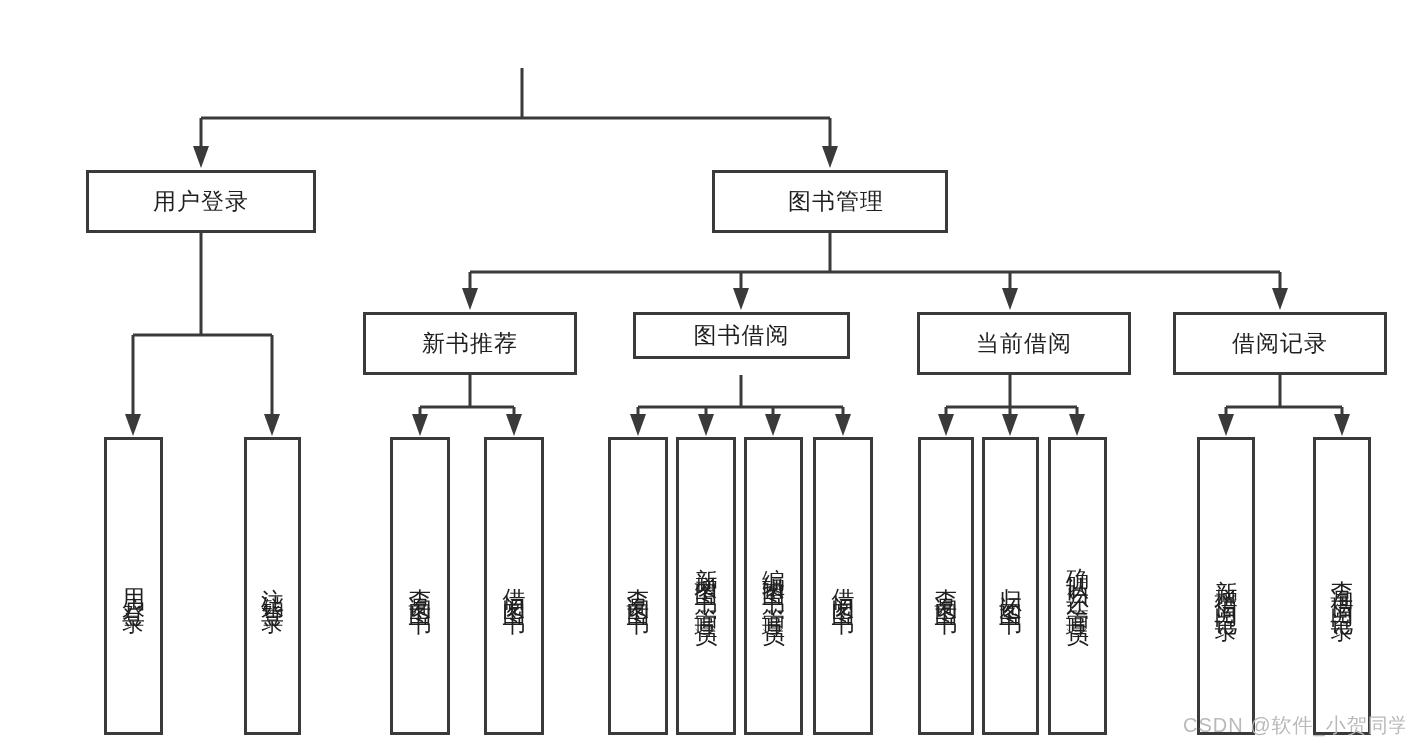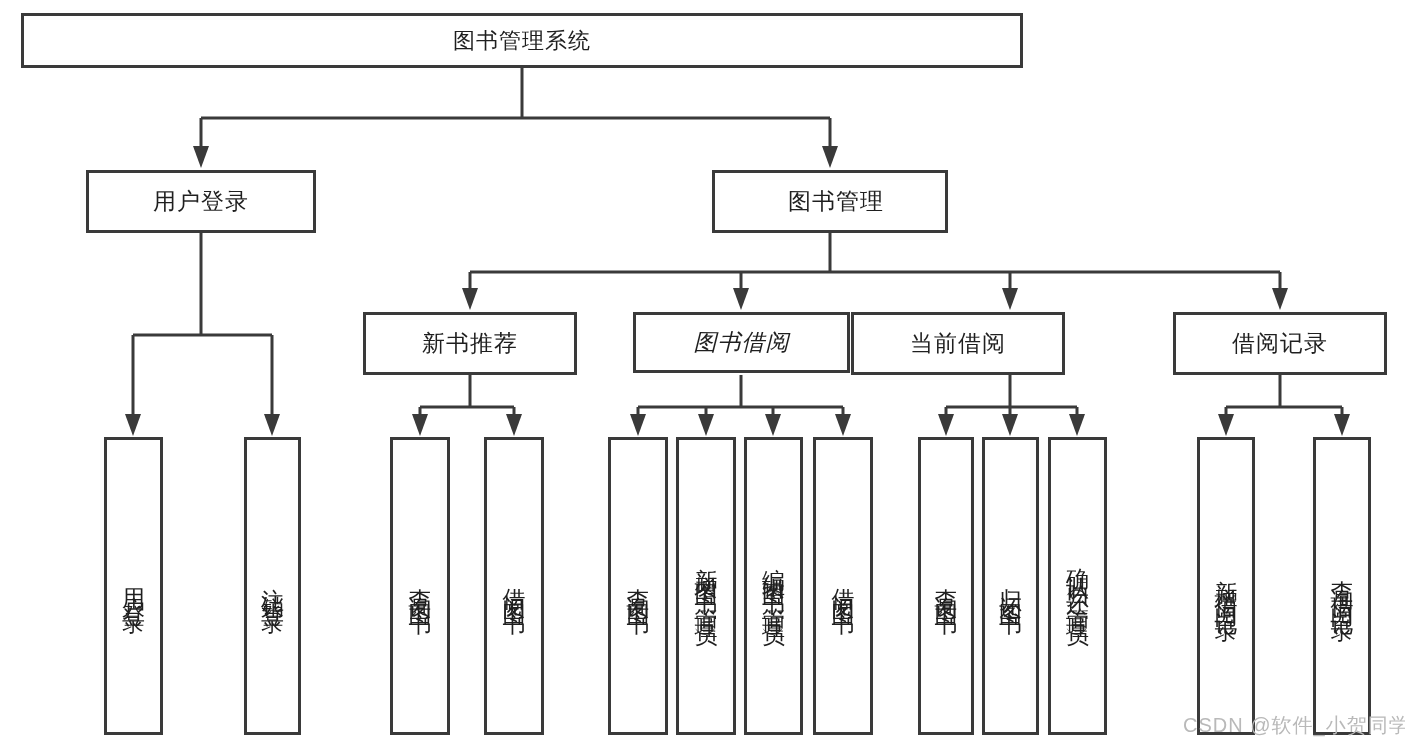--- a/index.html
+++ b/index.html
@@ -94,38 +94,35 @@
       <polygon points="765,414 781,414 773,436"></polygon>
       <polygon points="835,414 851,414 843,436"></polygon>
       <polygon points="938,414 954,414 946,436"></polygon>
       <polygon points="1002,414 1018,414 1010,436"></polygon>
       <polygon points="1069,414 1085,414 1077,436"></polygon>
       <polygon points="1218,414 1234,414 1226,436"></polygon>
       <polygon points="1334,414 1350,414 1342,436"></polygon>
     </g>
   </svg>
 
-  <div class="box" style="left:21px; top:13px; width:1002px; height:55px;">
-    <span class="root-label">图书管理系统</span>
-  </div>
 
   <div class="box" style="left:86px; top:170px; width:230px; height:63px;">
     <span class="hlabel">用户登录</span>
   </div>
   <div class="box" style="left:712px; top:170px; width:236px; height:63px;padding-left:12px;">
     <span class="hlabel">图书管理</span>
   </div>
 
   <div class="box" style="left:363px; top:312px; width:214px; height:63px;align-items:center;">
     <span class="hlabel">新书推荐</span>
   </div>
-  <div class="box" style="left:633px; top:312px; width:217px; height:61px;font-style:italic;">
+  <div class="box" style="left:633px; top:312px; width:217px; height:47px;">
     <span class="hlabel">图书借阅</span>
   </div>
-  <div class="box" style="left:851px; top:312px; width:214px; height:63px;">
+  <div class="box" style="left:917px; top:312px; width:214px; height:63px;">
     <span class="hlabel">当前借阅</span>
   </div>
   <div class="box" style="left:1173px; top:312px; width:214px; height:63px;">
     <span class="hlabel">借阅记录</span>
   </div>
 
   <div class="box leaf" style="left:104px; top:437px; width:59px; height:298px;">
     <span class="vlabel">用户登录</span>
   </div>
   <div class="box leaf" style="left:244px; top:437px; width:57px; height:298px;">

